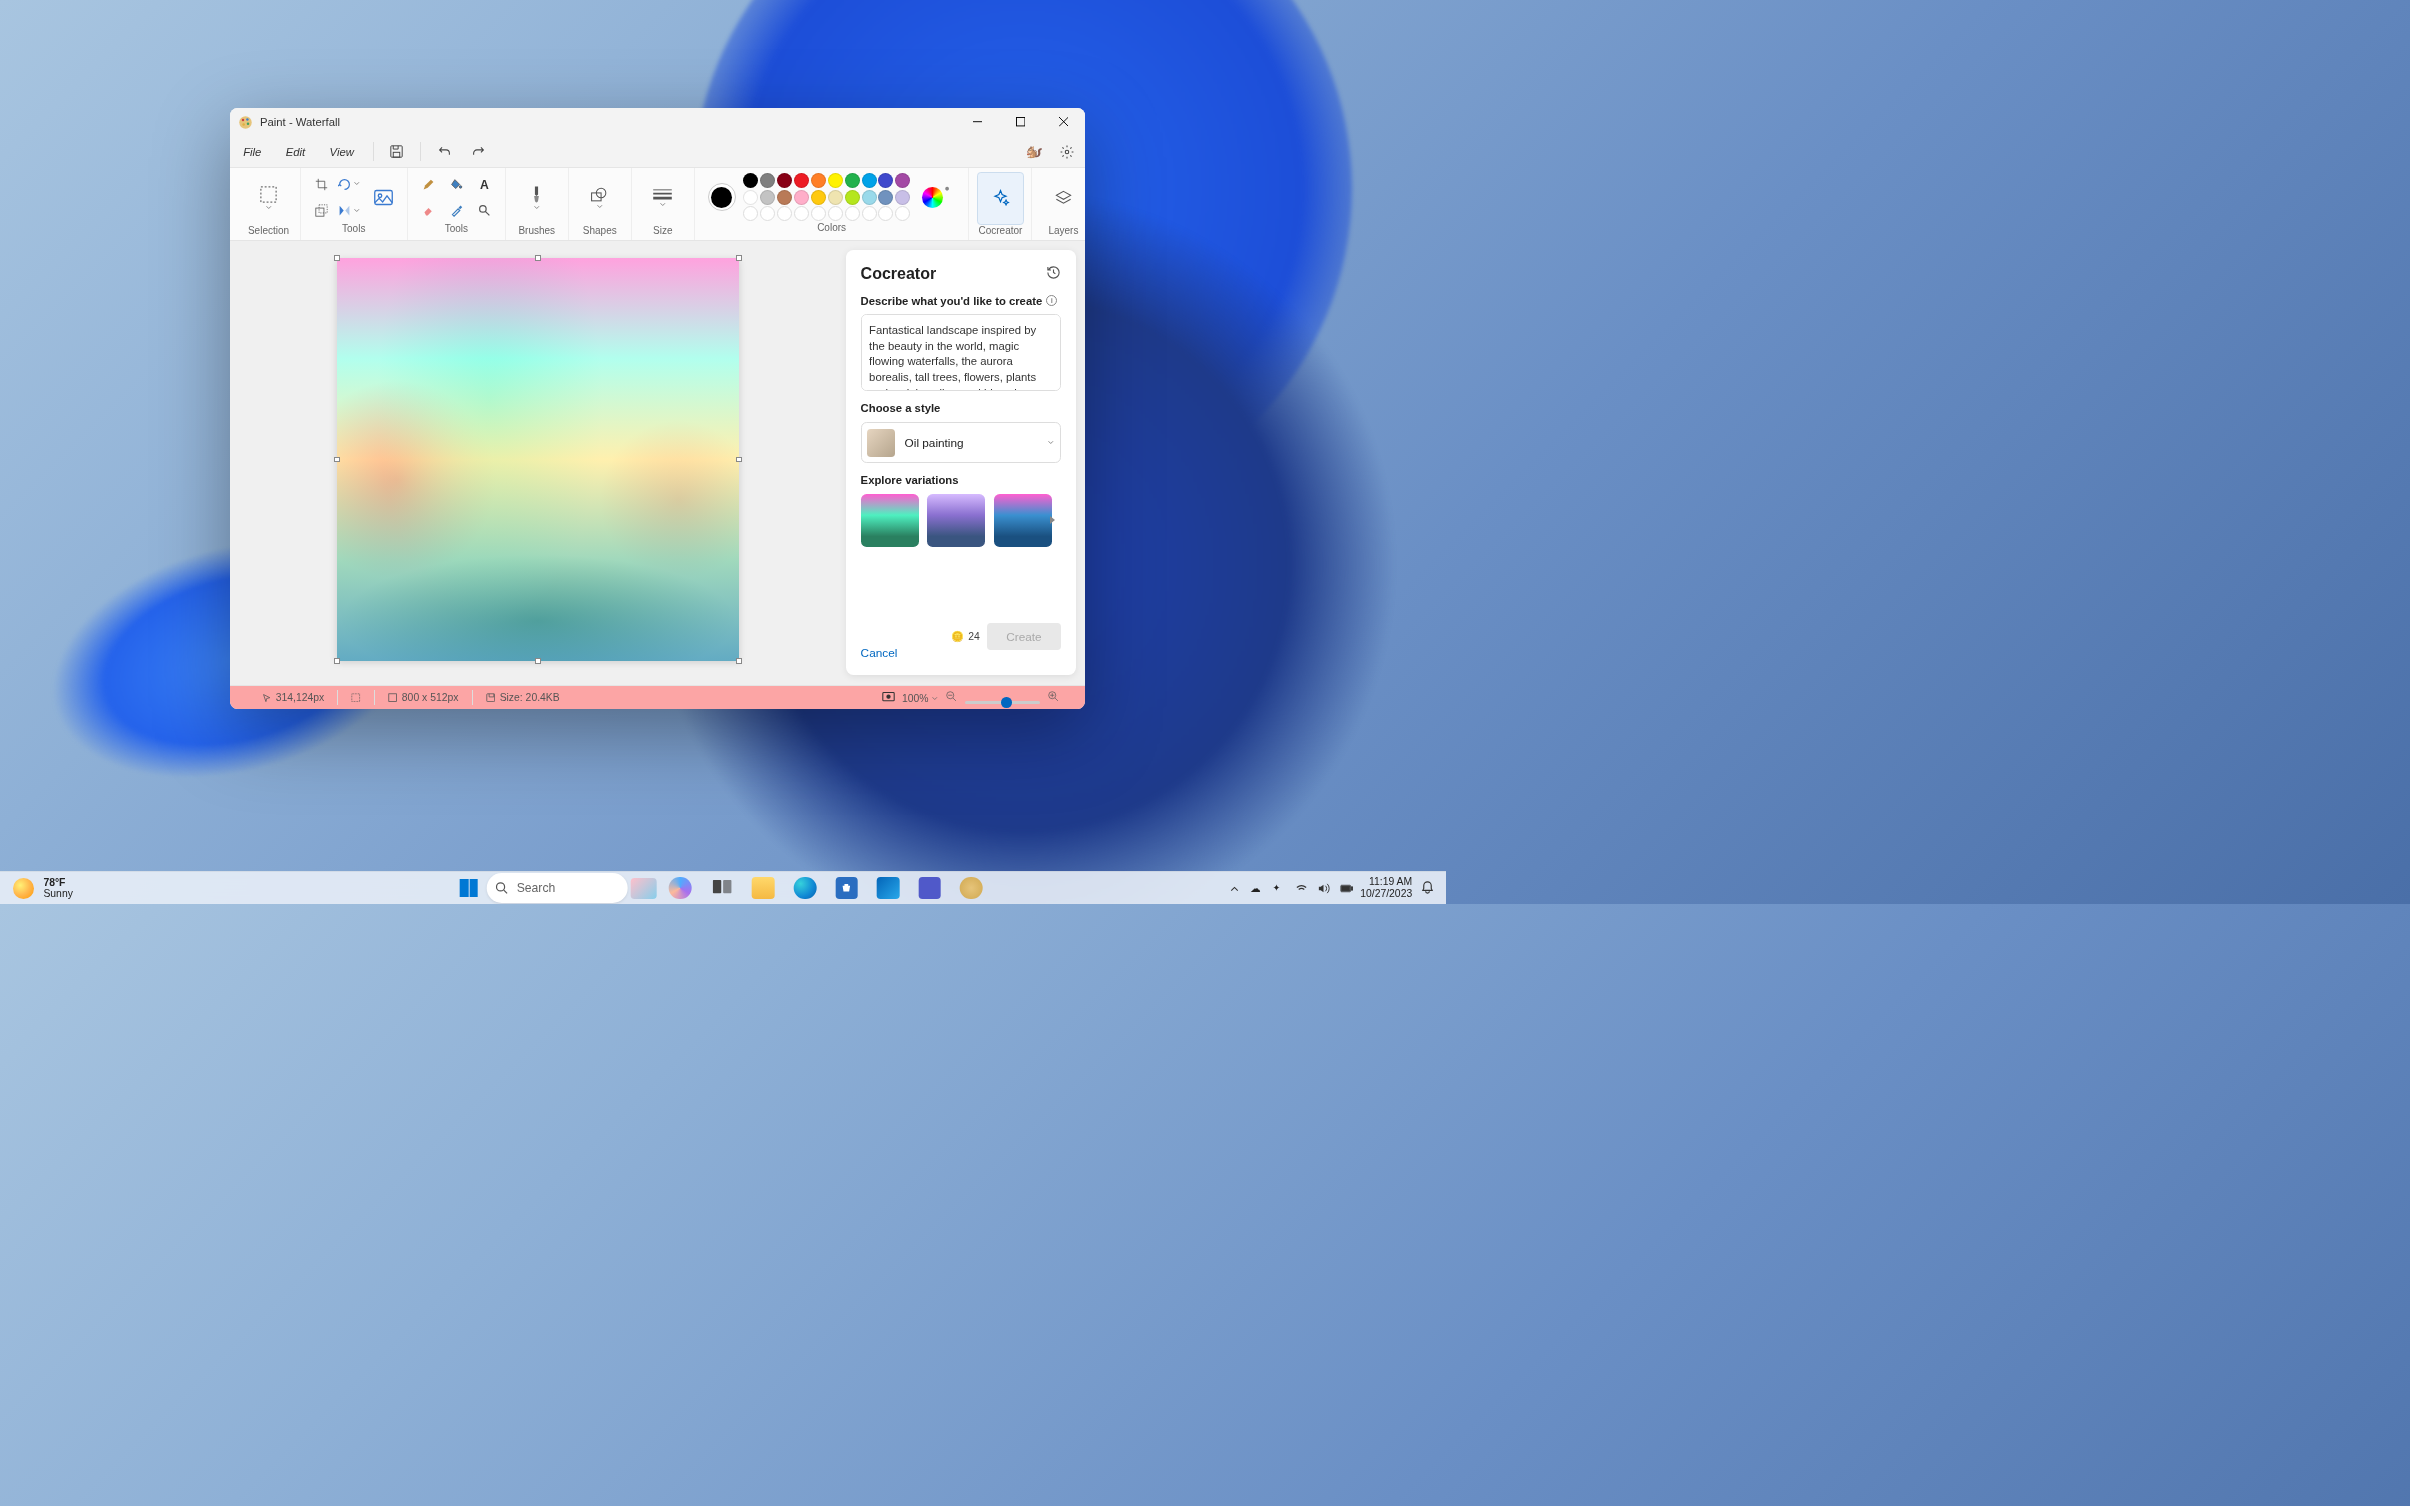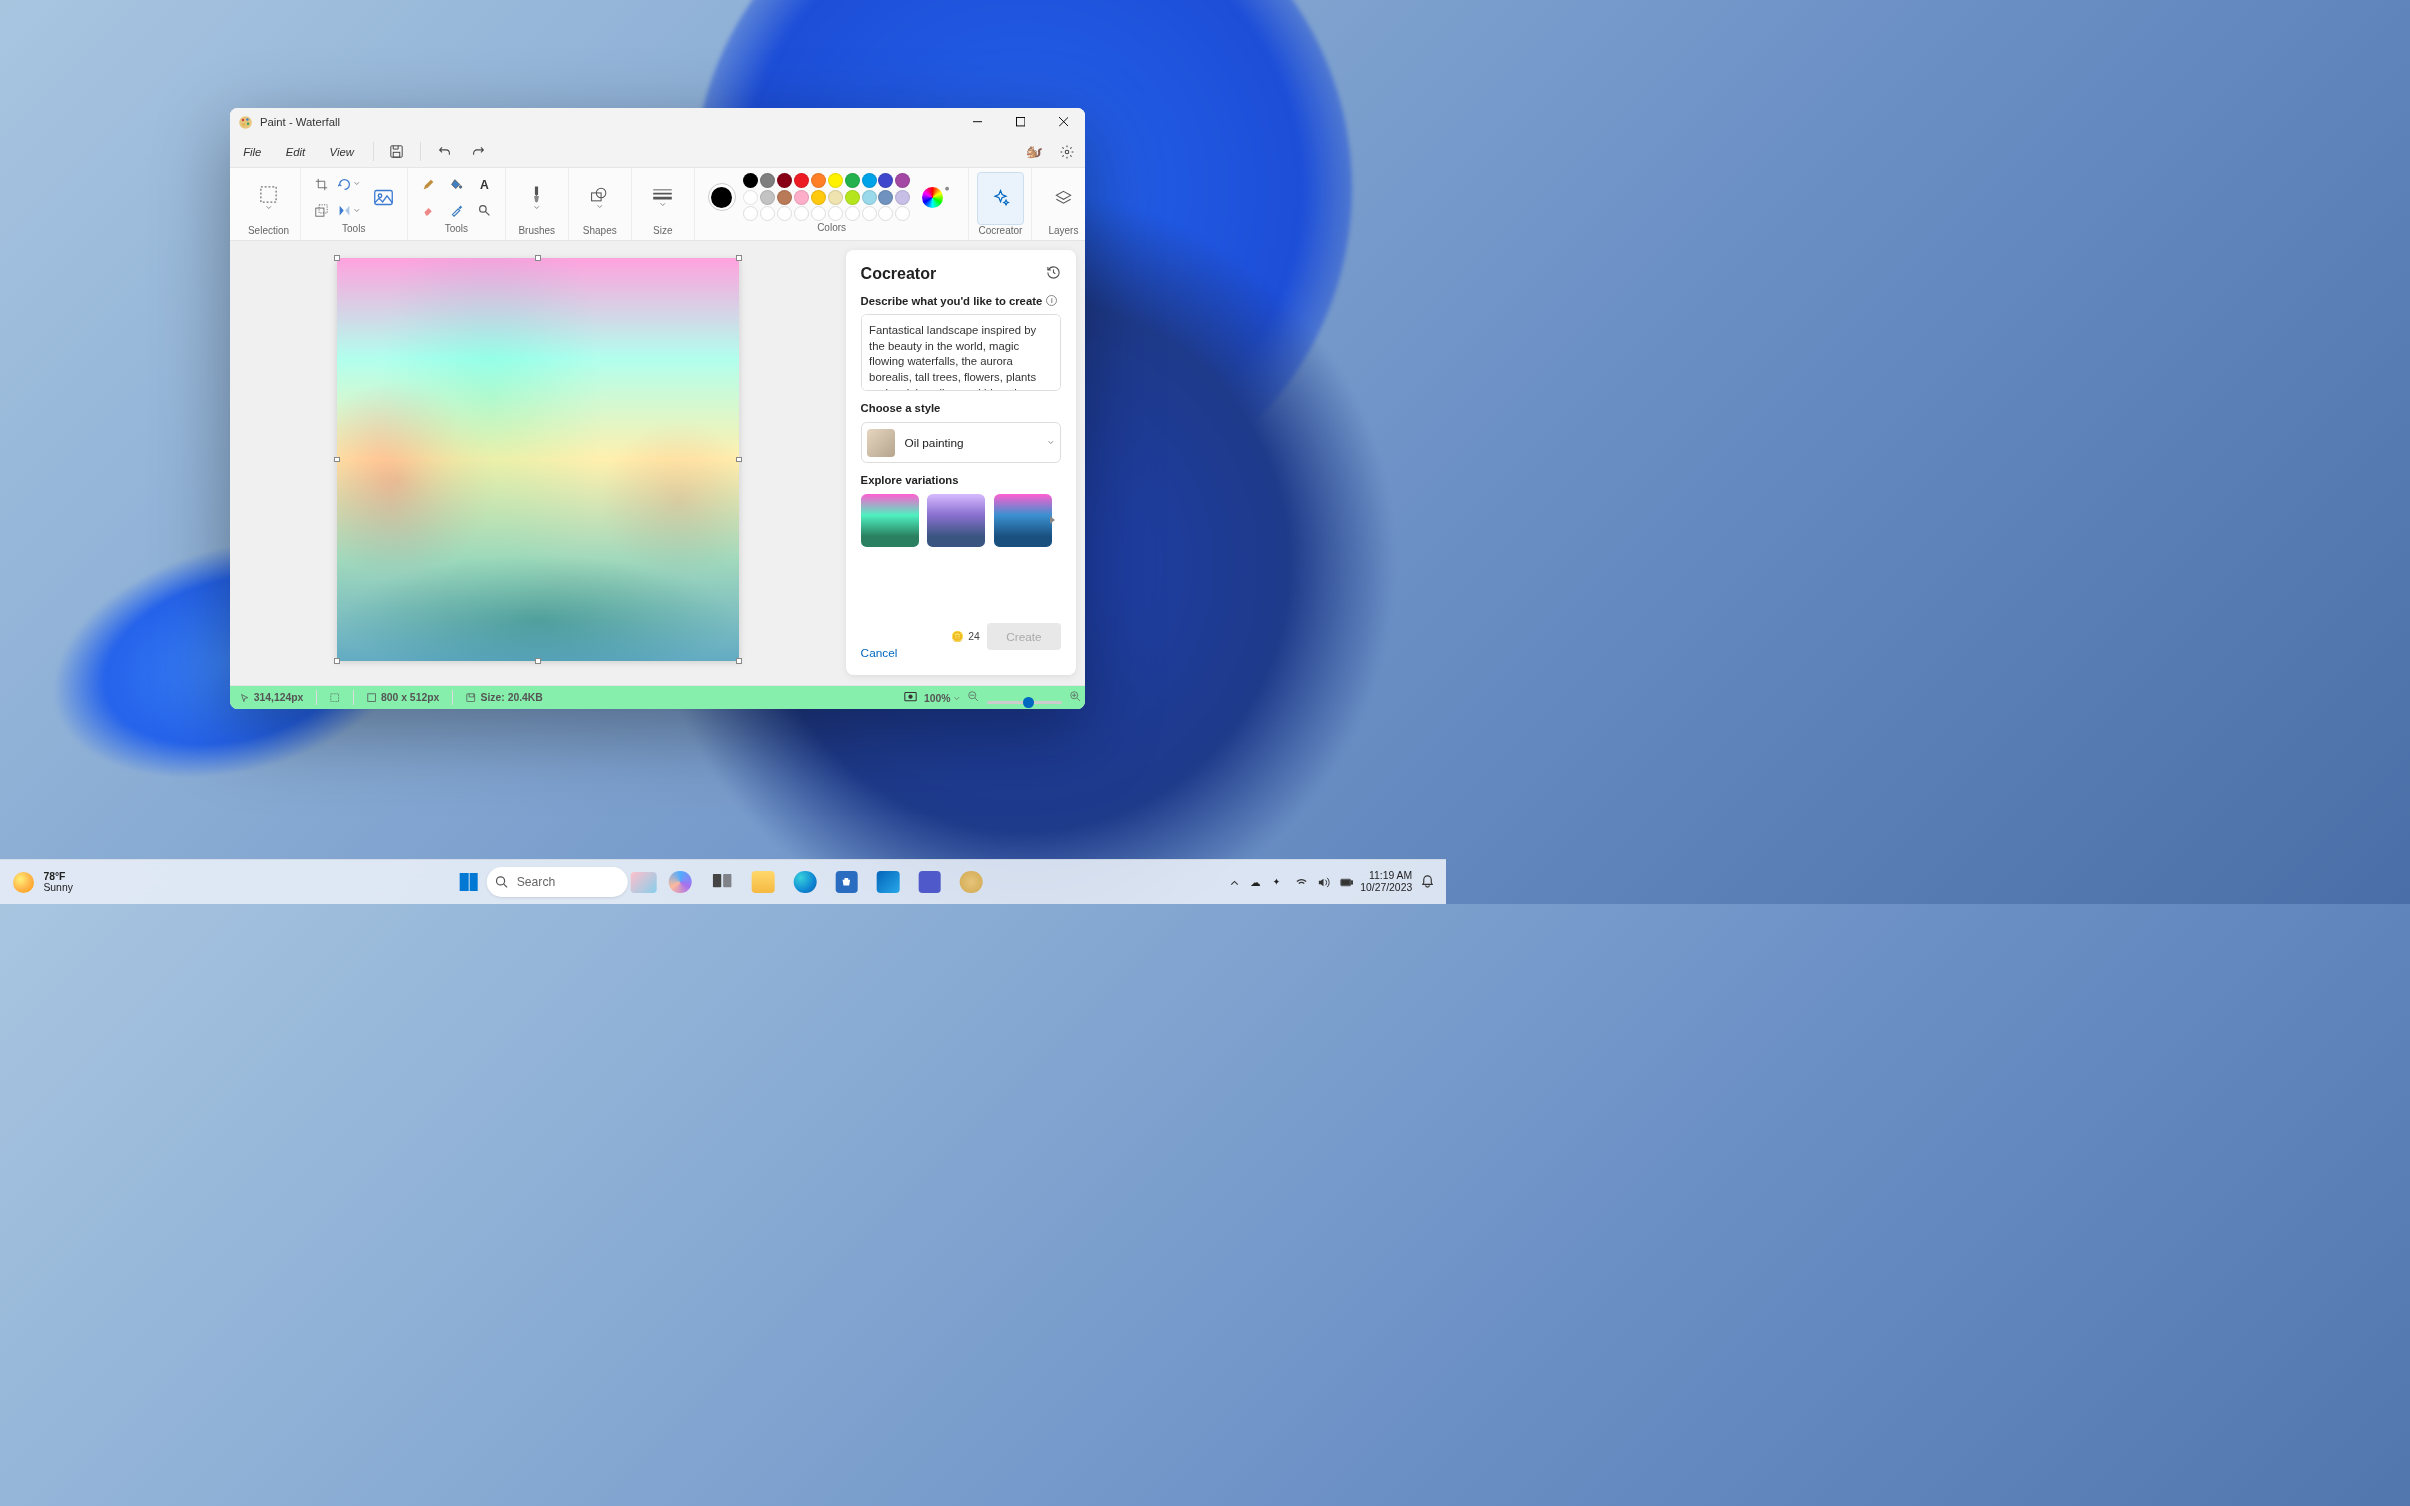--- a/index.html
+++ b/index.html
@@ -79,29 +79,29 @@
 .v1 { background: linear-gradient(180deg, #ff5ed0, #4ef0c0 40%, #2a8060 80%); }
 .v2 { background: linear-gradient(180deg, #d6baff, #8a70d0 40%, #3a5580 80%); }
 .v3 { background: linear-gradient(180deg, #ff60d0, #3a90d0 40%, #1a5080 80%); position: relative; }
 .v3::after { content: ''; position: absolute; right: -3.8px; top: 50%; transform: translateY(-50%); border-left: 5.6px solid #888; border-top: 4.7px solid transparent; border-bottom: 4.7px solid transparent; }
 .cc-footer { margin-top: auto; display: flex; align-items: center; gap: 7.5px; }
 .cc-cancel { color: #0067c0; font-size: 11.8px; cursor: pointer; margin-top: 33px; }
 .cc-credits { margin-left: auto; font-size: 10.4px; color: #444; display: flex; align-items: center; gap: 3.8px; }
 .cc-create { background: #e8e8e8; color: #aaa; border: none; border-radius: 3.8px; padding: 6.6px 19px; font-size: 11.8px; cursor: not-allowed; }
 
 
-.statusbar { height: 24.5px; background: #86efac; border-top: 0.9px solid #e5e5e5; display: flex; align-items: center; padding: 0 4px; font-size: 10.4px; color: #555; gap: 7.5px; font-weight: bold; }
+.statusbar { height: 24.5px; background: #fca5a5; border-top: 0.9px solid #e5e5e5; display: flex; align-items: center; padding: 0 26px; font-size: 10.4px; color: #555; gap: 7.5px; }
 .statusbar .st-item { display: flex; align-items: center; gap: 4.7px; padding: 0 5.6px; }
 .statusbar .st-div { width: 0.9px; height: 15px; background: #ddd; }
 .statusbar .zoom-slider { width: 75px; height: 2.8px; background: #ccc; border-radius: 1.9px; position: relative; }
 .statusbar .zoom-thumb { position: absolute; left: 36px; top: -3.8px; width: 10.4px; height: 10.4px; border-radius: 50%; background: #0067c0; }
 .status-right { margin-left: auto; display: flex; align-items: flex-end; gap: 7.5px; }
 
 
-.taskbar { position: absolute; left: 0; right: 0; bottom: 0; height: 45px; background: rgba(235,240,248,0.88); backdrop-filter: blur(19px); display: flex; align-items: center; border-top: 0.9px solid rgba(0,0,0,0.05); }
+.taskbar { position: absolute; left: 0; right: 0; bottom: 0; height: 33px; background: rgba(235,240,248,0.88); backdrop-filter: blur(19px); display: flex; align-items: center; border-top: 0.9px solid rgba(0,0,0,0.05); }
 .tb-left { display: flex; align-items: center; gap: 9.4px; padding-left: 13px; }
 .weather-icon { width: 21px; height: 21px; border-radius: 50%; background: radial-gradient(circle at 35% 35%, #fff176, #ffb74d, #ff9800); }
 .weather-text { font-size: 10.4px; color: #222; line-height: 1.1; }
 .tb-center { position: absolute; left: 50%; transform: translateX(-50%); display: flex; align-items: center; gap: 5.6px; }
 .tb-start { width: 24.5px; height: 24.5px; display: flex; align-items: center; justify-content: center; cursor: pointer; }
 .win-logo { display: grid; grid-template-columns: 8.5px 8.5px; grid-template-rows: 8.5px 8.5px; gap: 0.9px; }
 .win-logo div { background: #0078d4; }
 .tb-search { display: flex; align-items: center; background: #fff; border-radius: 15px; height: 30px; padding: 0 13px 0 9.4px; gap: 7.5px; box-shadow: 0 0.9px 2.8px rgba(0,0,0,0.1); width: 141px; }
 .tb-search svg { width: 13px; height: 13px; fill: #555; }
 .tb-search span { font-size: 12.2px; color: #666; text-align: center; }

